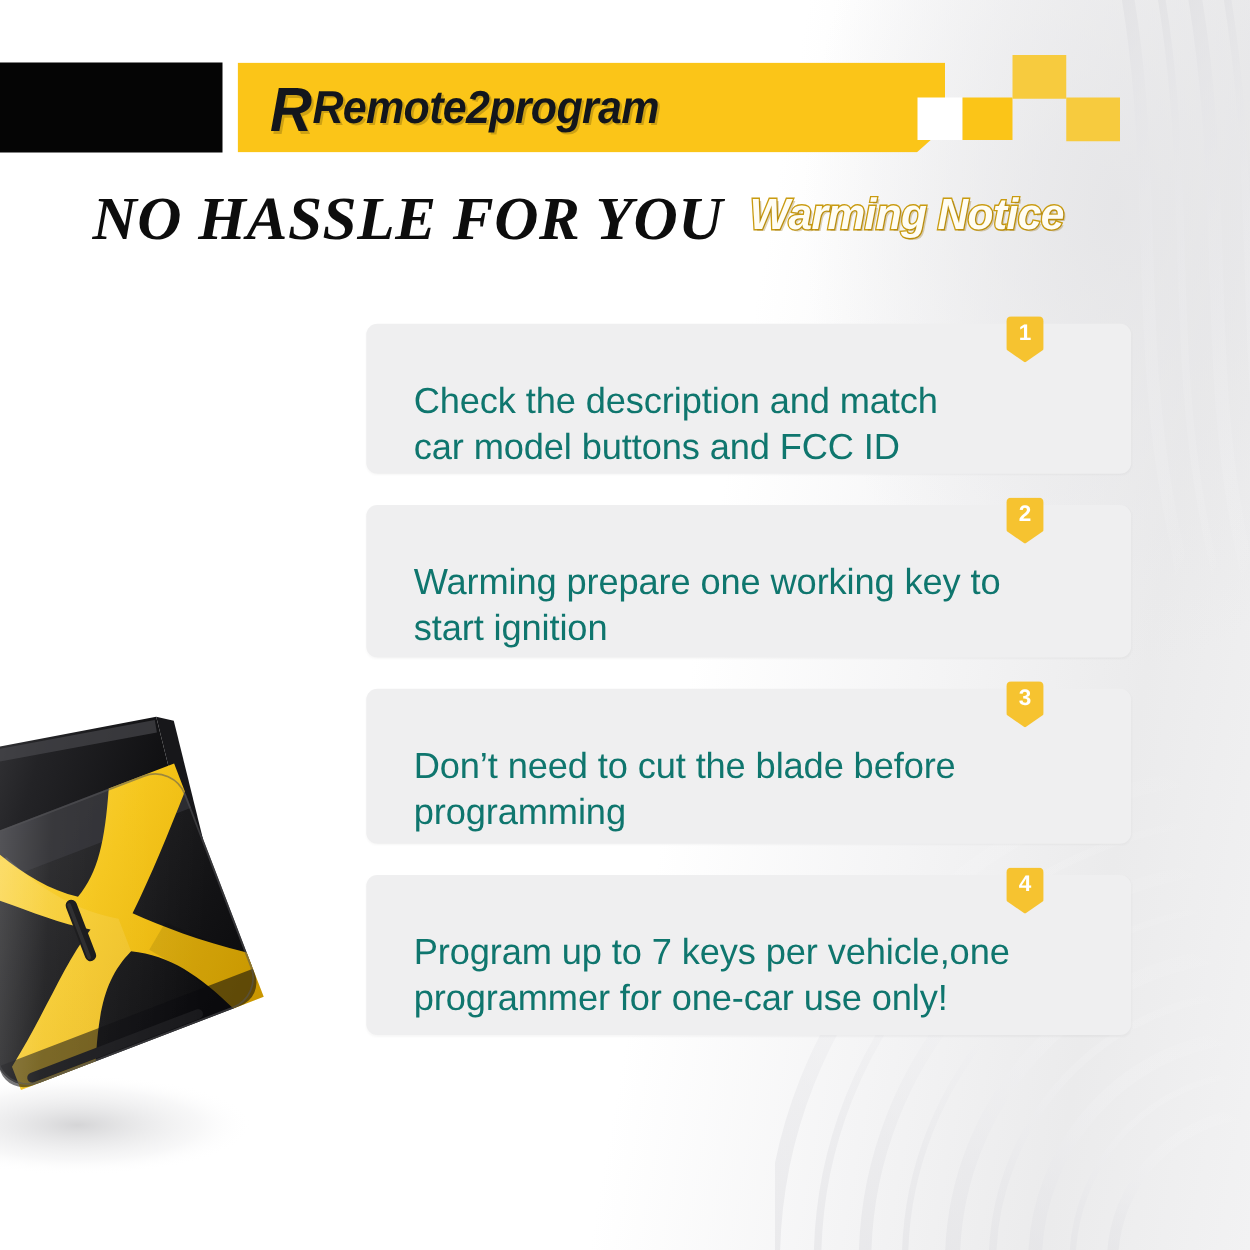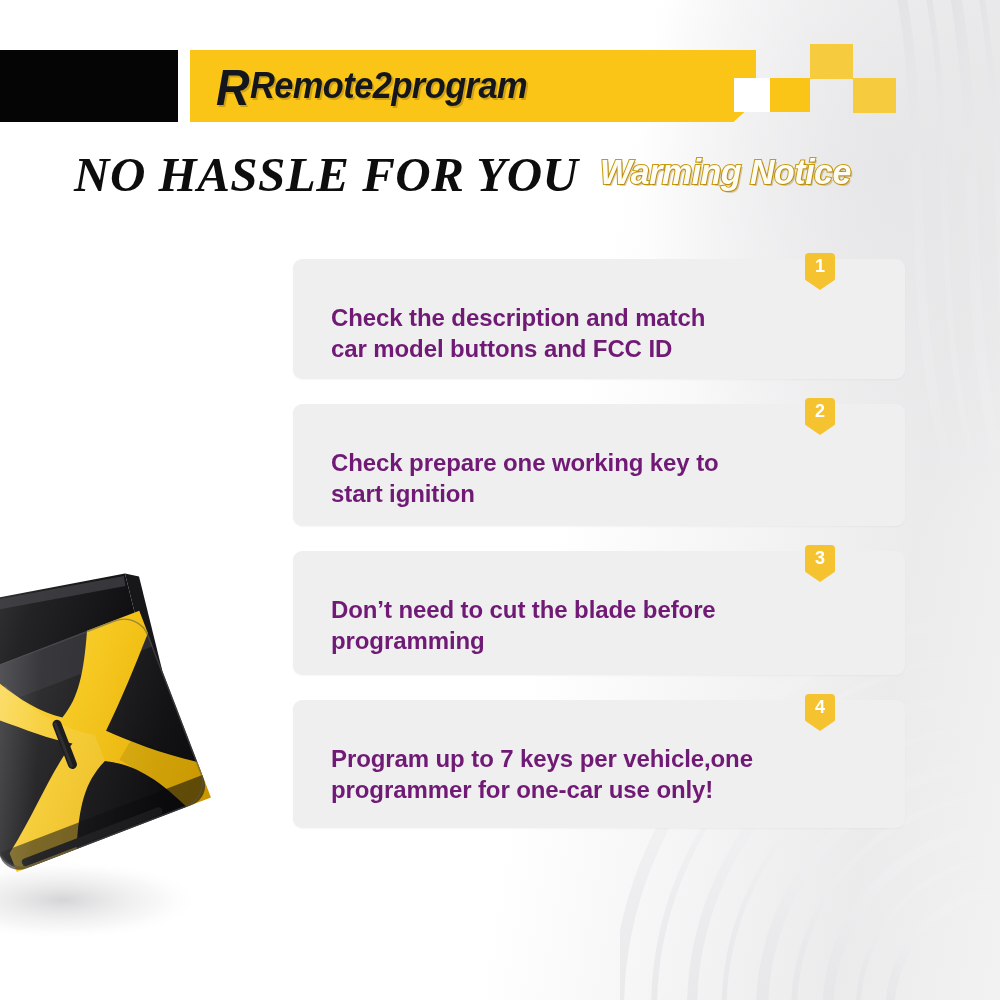--- a/index.html
+++ b/index.html
@@ -120,24 +120,24 @@
     position:relative;
     width:612px;
     background:#EFEFF0;
     border-radius:9px;
     margin-bottom:25px;
     box-shadow:0 1px 2px rgba(0,0,0,.035);
   }
   .card-body {
     padding:44px 38px 30px 38px;
     font-family:"Liberation Sans", sans-serif;
-    font-weight:bold;
-    font-size:24px;
+    font-weight:normal;
+    font-size:29px;
     line-height:1.28;
-    color:#701a75;
+    color:#0f766e;
     letter-spacing:-0.1px;
     white-space:pre-line;
   }
 
   .badge {
     position:absolute;
     right:70px; top:-6px;
     width:30px; height:37px;
     background:#F6C330;
     border-radius:4px 4px 12px 12px;
@@ -243,21 +243,21 @@
   <div class="cards">
 
     <div class="card h1">
       <div class="badge">1</div>
       <div class="card-body">Check the description and match
 car model buttons and FCC ID</div>
     </div>
 
     <div class="card h2">
       <div class="badge">2</div>
-      <div class="card-body">Check prepare one working key to
+      <div class="card-body">Warming prepare one working key to
 start ignition</div>
     </div>
 
     <div class="card h3">
       <div class="badge">3</div>
       <div class="card-body">Don’t need to cut the blade before
 programming</div>
     </div>
 
     <div class="card h4">

